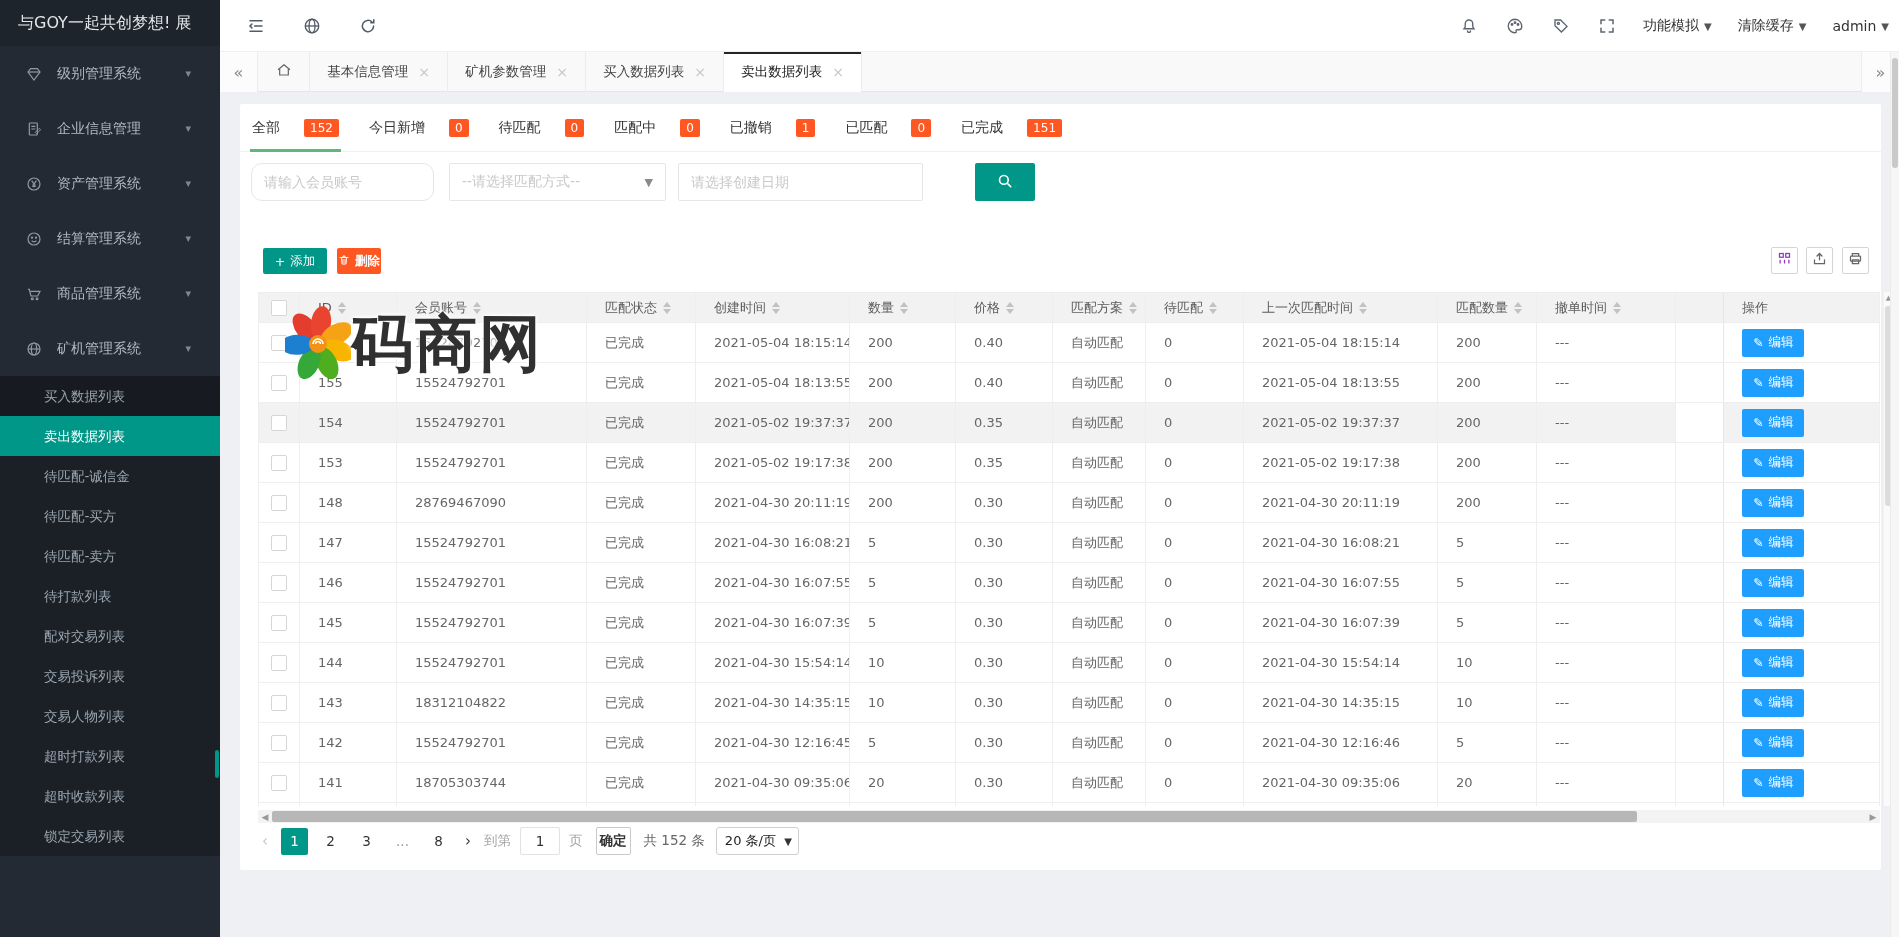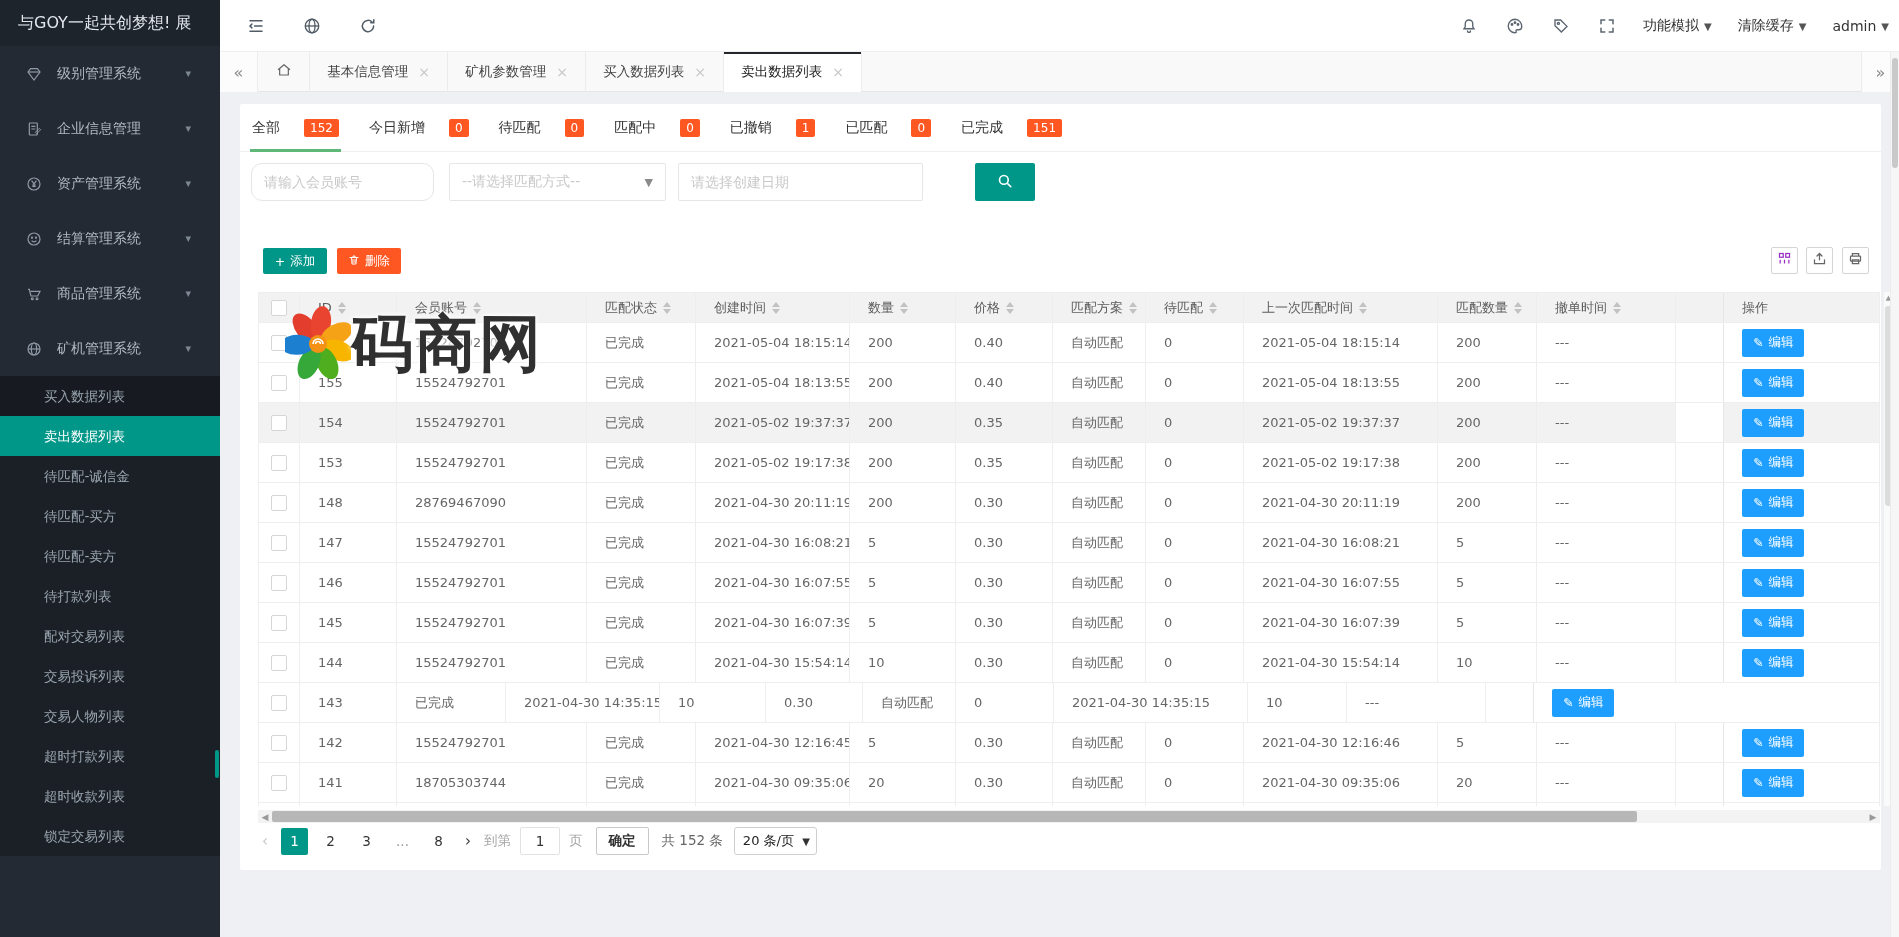--- a/index.html
+++ b/index.html
@@ -58,21 +58,21 @@
   .inp { position:absolute; top:0; height:38px; border:1px solid #e6e6e6; border-radius:2px; background:#fff; font-size:14px; color:#666; padding:0 12px; font-family:inherit; }
   .inp::placeholder { color:#c9c9c9; }
   .fake-select { position:absolute; top:0; height:38px; border:1px solid #e6e6e6; border-radius:2px; background:#fff; font-size:14px; color:#c9c9c9; padding:0 30px 0 12px; display:flex; align-items:center; cursor:pointer; }
   .fake-select .sel-caret { position:absolute; right:12px; color:#8a8a8a; font-size:11px; }
   .search-btn { position:absolute; top:0; left:735px; width:60px; height:38px; background:#009688; border:none; border-radius:2px; cursor:pointer; display:flex; align-items:center; justify-content:center; }
   .search-btn svg { width:18px; height:18px; }
 
   
   .btn { position:absolute; height:26px; border:none; border-radius:2px; color:#fff; font-size:12.5px; display:flex; align-items:center; justify-content:center; gap:5px; cursor:pointer; font-family:inherit; }
   .btn-add { left:23px; top:144px; width:64px; background:#009688; }
-  .btn-del { left:97px; top:144px; width:64px; background:#FF5722; }
+  .btn-del { left:97px; top:144px; width:44px; background:#FF5722;font-weight:bold; }
   .btn .bi svg { width:12px; height:12px; }
   .tool-ic { position:absolute; top:143px; width:27px; height:27px; border:1px solid #d4d4d4; border-radius:2px; background:#fff; display:flex; align-items:center; justify-content:center; cursor:pointer; }
   .tool-ic svg { width:15px; height:15px; }
   .tool-cols { left:1531px; color:#9b30c9; }
   .tool-export { left:1566px; color:#666; }
   .tool-print { left:1602px; color:#666; }
 
   
   .tablewrap { position:absolute; left:18px; top:188px; width:1622px; height:514px; border:1px solid #eee; border-bottom:none; overflow:hidden; }
   .trow { display:flex; width:1622px; border-bottom:1px solid #eee; background:#fff; }
@@ -109,21 +109,21 @@
   .page-thumb { position:absolute; top:6px; left:1px; width:6px; height:110px; background:#c9c9c9; border-radius:3px; cursor:pointer; }
 
   
   .pager { position:absolute; left:18px; top:722px; height:30px; display:flex; align-items:center; gap:9px; font-size:13.5px; color:#666; }
   .pg-arrow { color:#c4c4c4; font-size:15px; padding:0 4px; cursor:pointer; }
   .pg-num { min-width:27px; height:27px; display:flex; align-items:center; justify-content:center; border-radius:2px; color:#333; cursor:pointer; padding:0 5px; }
   .pg-num.active { background:#009688; color:#fff; }
   .pg-num.dots { color:#999; cursor:default; }
   .pg-label { color:#a6a6a6; }
   .pg-input { width:40px; height:28px; border:1px solid #e2e2e2; border-radius:2px; text-align:center; font-size:13.5px; color:#333; font-family:inherit; }
-  .pg-confirm { height:28px; padding:0 12px; background:#fff; border:1px solid #c9c9c9; border-radius:2px; font-size:13.5px; font-weight:bold; color:#333; cursor:pointer; margin-left:4px; font-family:inherit; }
+  .pg-confirm { height:28px; padding:0 3px; background:#fff; border:1px solid #c9c9c9; border-radius:2px; font-size:13.5px; font-weight:bold; color:#333; cursor:pointer; margin-left:4px; font-family:inherit; }
   .pg-total { color:#666; margin-left:4px; }
   .pg-size { height:28px; border:1px solid #cfcfcf; border-radius:3px; padding:0 22px 0 8px; display:flex; align-items:center; font-size:13px; color:#222; position:relative; cursor:pointer; margin-left:2px; }
   .pg-size .sel-caret { position:absolute; right:6px; font-size:10px; color:#333; }
 </style>
 </head>
 <body>
 
 <div id="app">
 
   <aside class="sidebar">
@@ -642,20 +642,21 @@
                 <span>✎</span>
                 <span>编辑</span>
               </button>
             </div>
           </div>
           <div class="trow body">
             <div class="tc cb">
               <span class="checkbox"></span>
             </div>
             <div class="tc" style="width:97px">143</div>
+            <div class="tc" style="width:190px">18312104822</div>
             <div class="tc" style="width:109px">已完成</div>
             <div class="tc" style="width:154px">2021-04-30 14:35:15</div>
             <div class="tc" style="width:106px">10</div>
             <div class="tc" style="width:97px">0.30</div>
             <div class="tc" style="width:93px">自动匹配</div>
             <div class="tc" style="width:98px">0</div>
             <div class="tc" style="width:194px">2021-04-30 14:35:15</div>
             <div class="tc" style="width:99px">10</div>
             <div class="tc" style="width:139px">---</div>
             <div class="tc gap" style="width:47px"></div>

